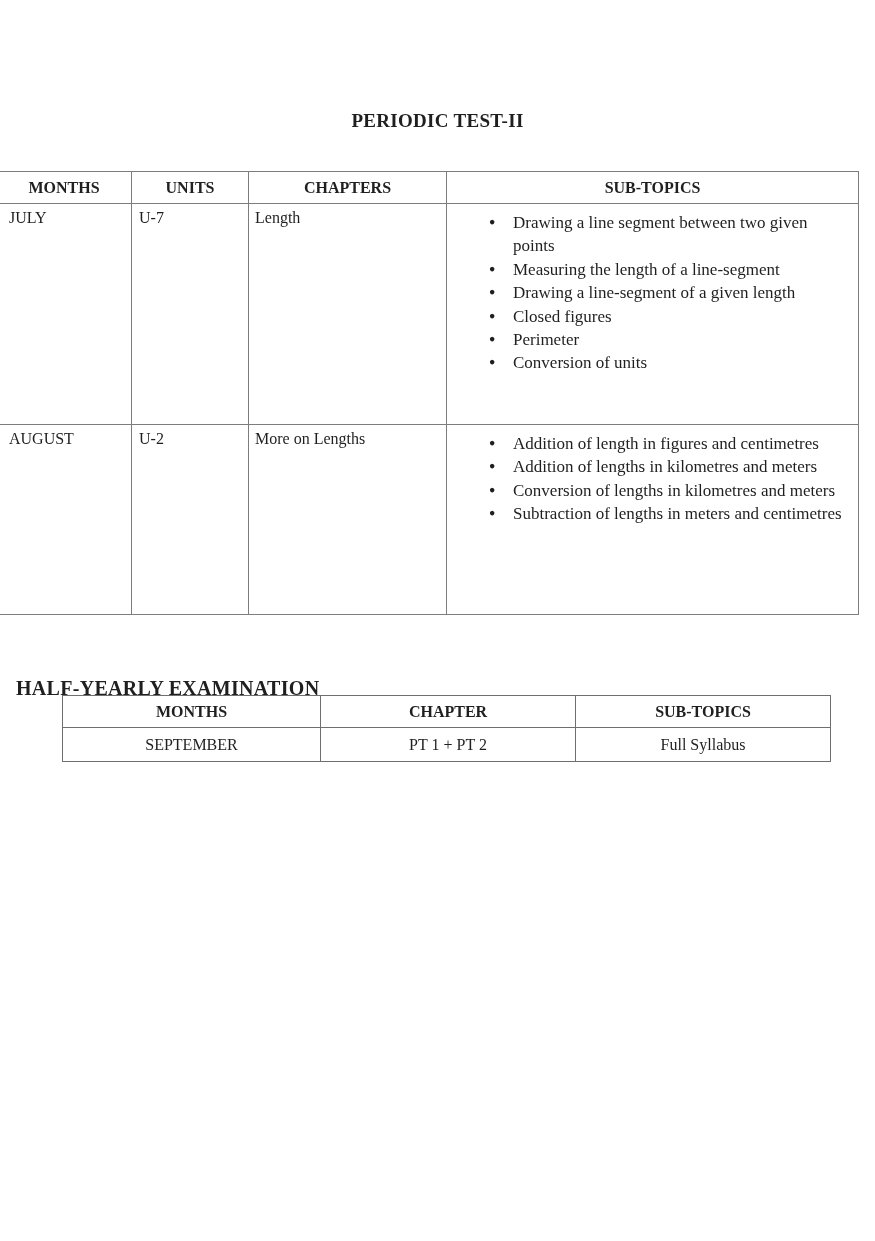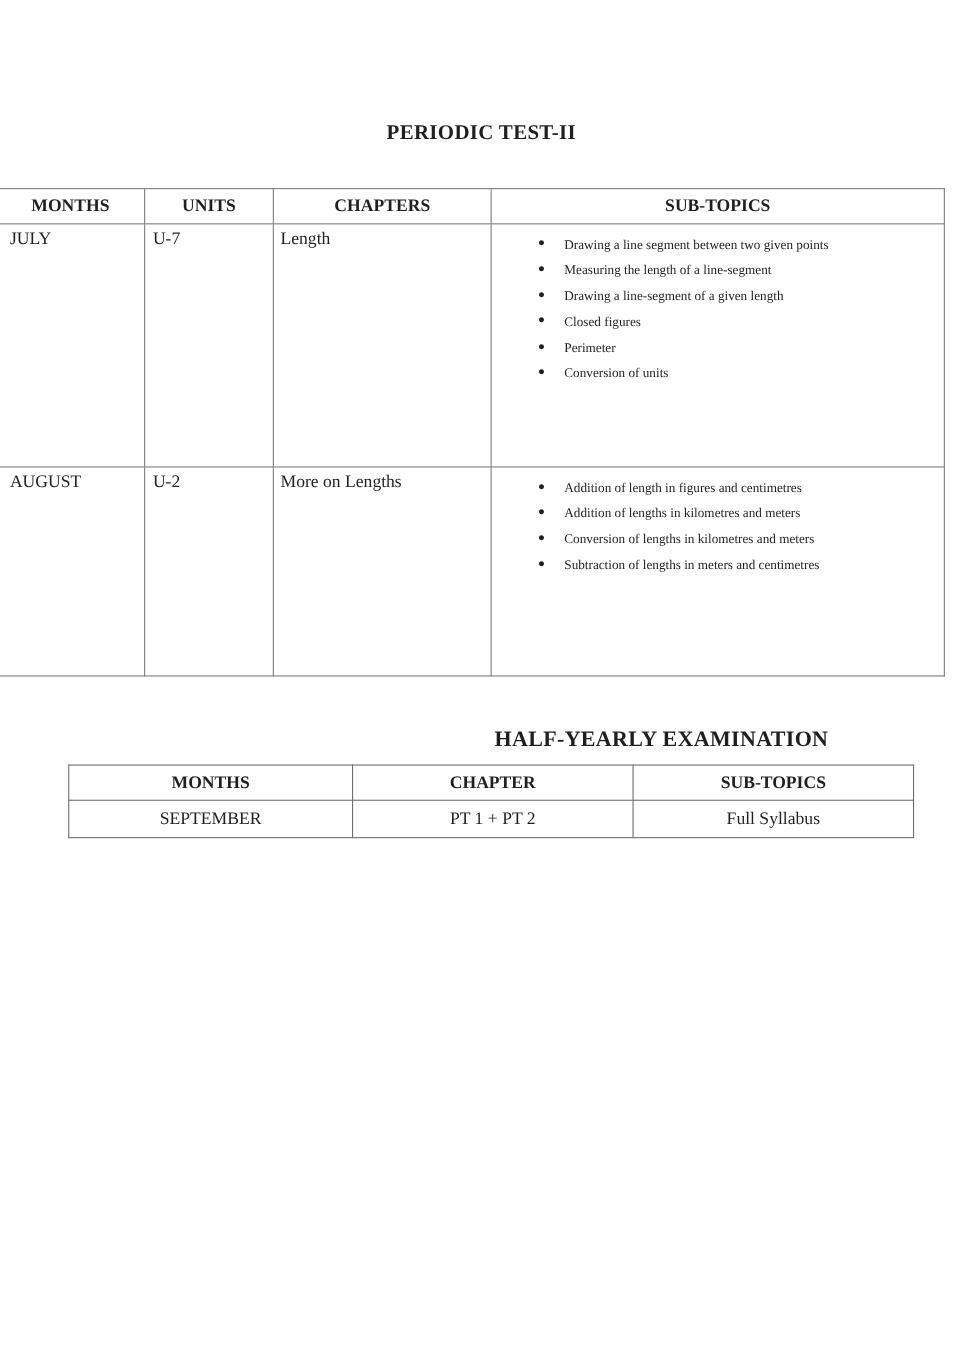--- a/index.html
+++ b/index.html
@@ -25,25 +25,25 @@
     font-size: 19px;
     font-weight: bold;
     letter-spacing: 0.3px;
     margin: 0;
   }
   .doc-title-2 {
     position: absolute;
     top: 661px;
     left: 0;
     width: 753px;
-    text-align: right;
+    text-align: left;
     font-size: 20px;
     font-weight: bold;
     letter-spacing: 0.3px;
-    margin: 0;
+    margin: 16px;
   }
   table {
     border-collapse: collapse;
     table-layout: fixed;
   }
   .pt-table {
     position: absolute;
     left: -4px;
     top: 171px;
     width: 862px;
@@ -71,21 +71,21 @@
   .pt-table td.chapter { padding: 5px 4px 0 6px; margin-left: 48px; }
   .pt-table td.subtopics { padding: 7px 0 0 0; }
   .pt-table ul {
     margin: 0;
     padding: 0;
     list-style: none;
   }
   .pt-table li {
     position: relative;
     padding: 0 14px 0 66px;
-    font-size: 12px;
+    font-size: 17px;
     line-height: 23.4px;
   }
   .pt-table li::before {
     content: "\25CF";
     position: absolute;
     left: 42px;
     top: 6px;
     font-size: 10.5px;
     line-height: 10.5px;
     color: #1f1f1f;

